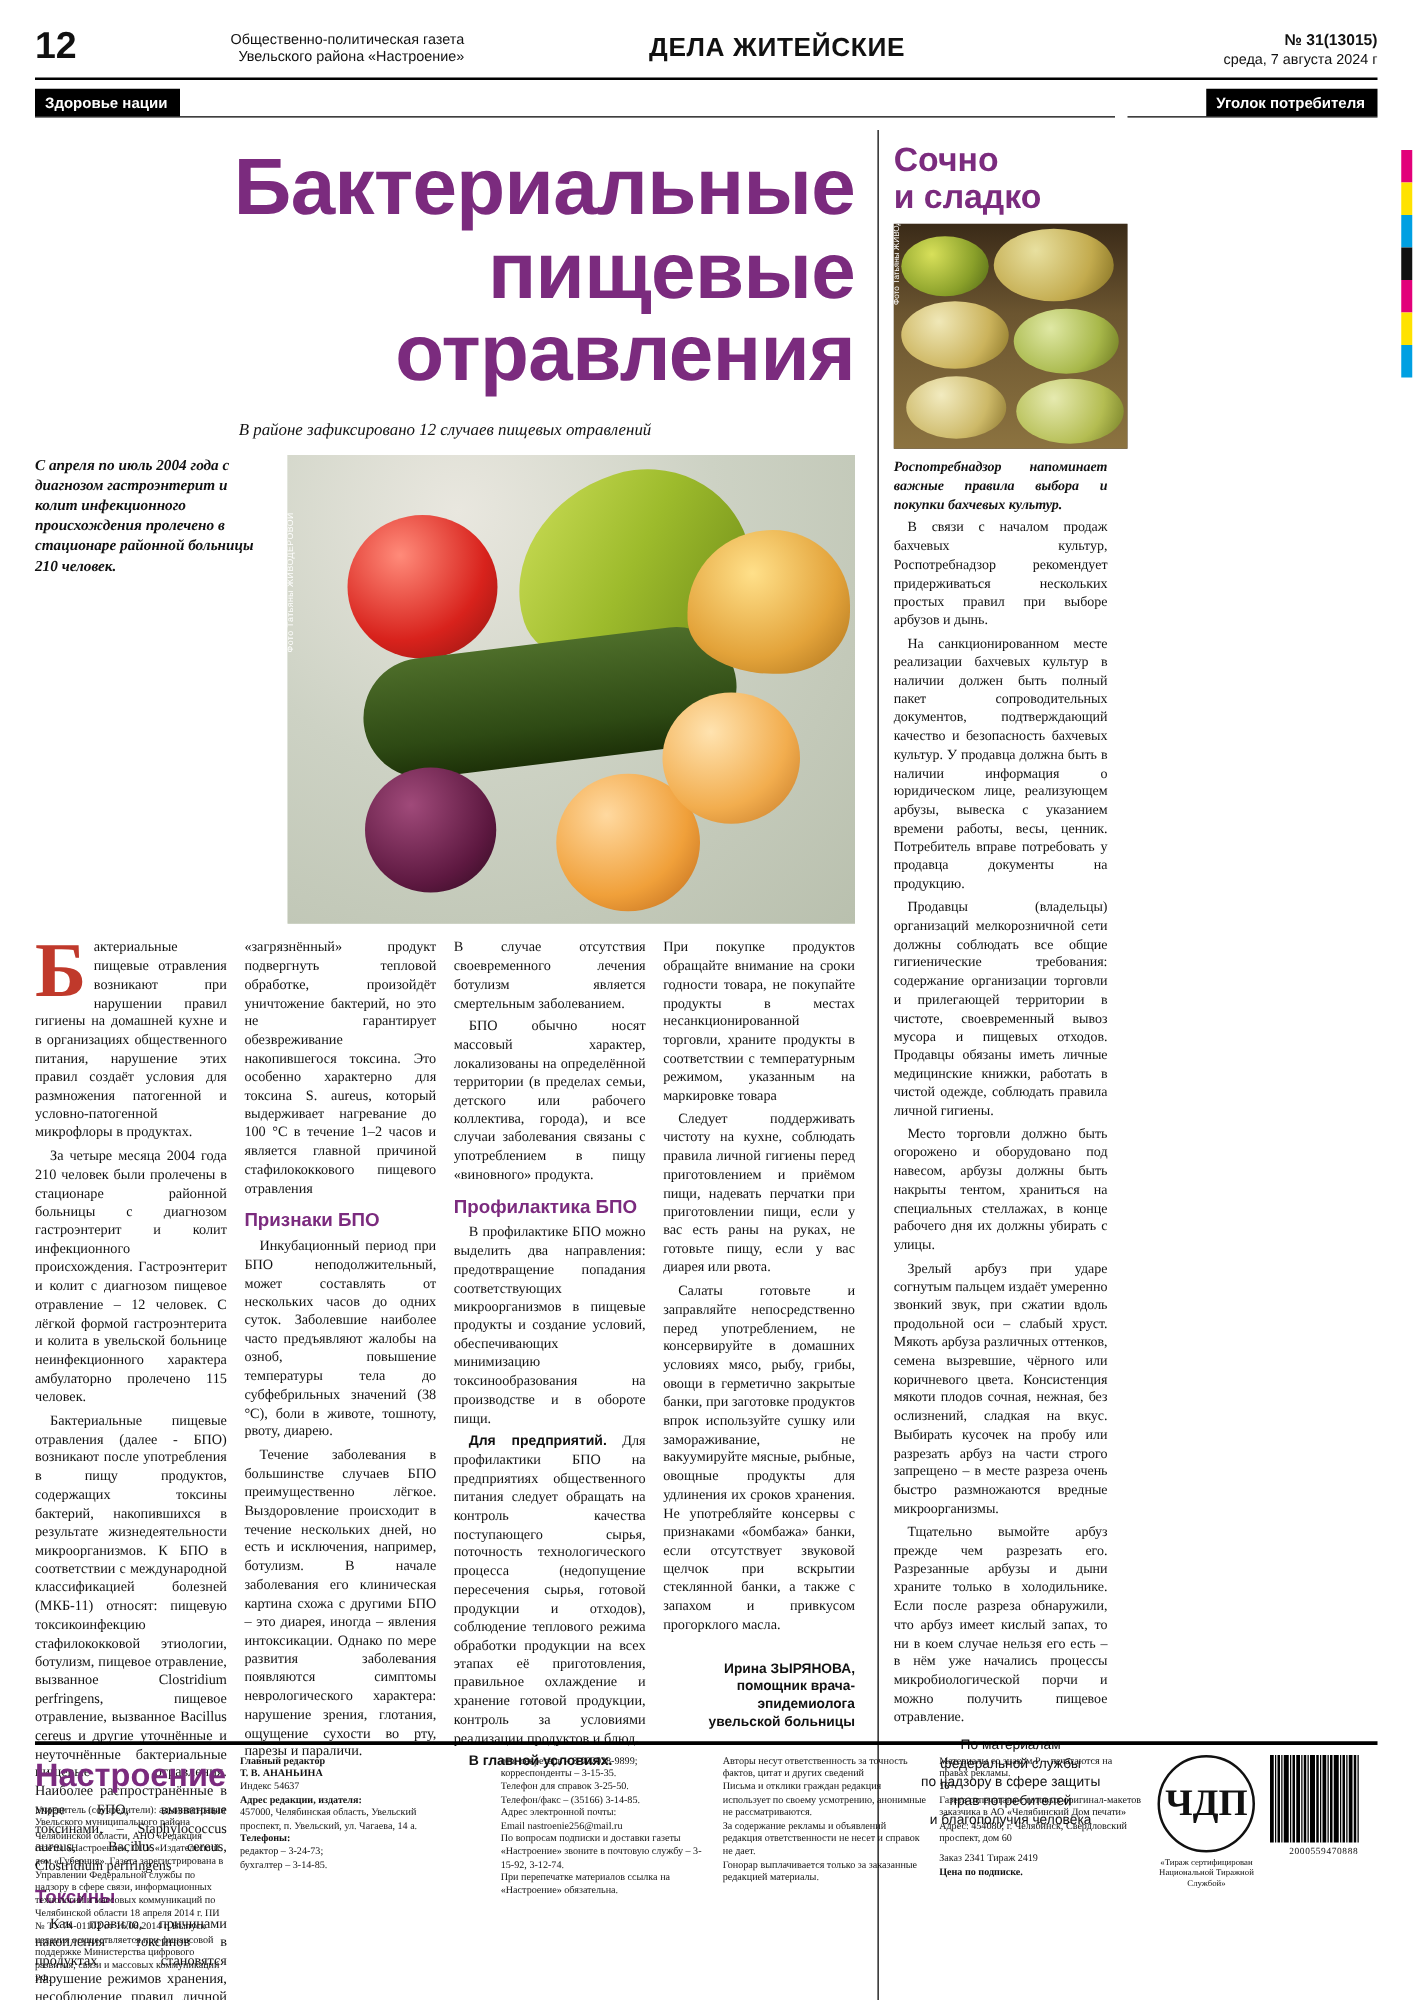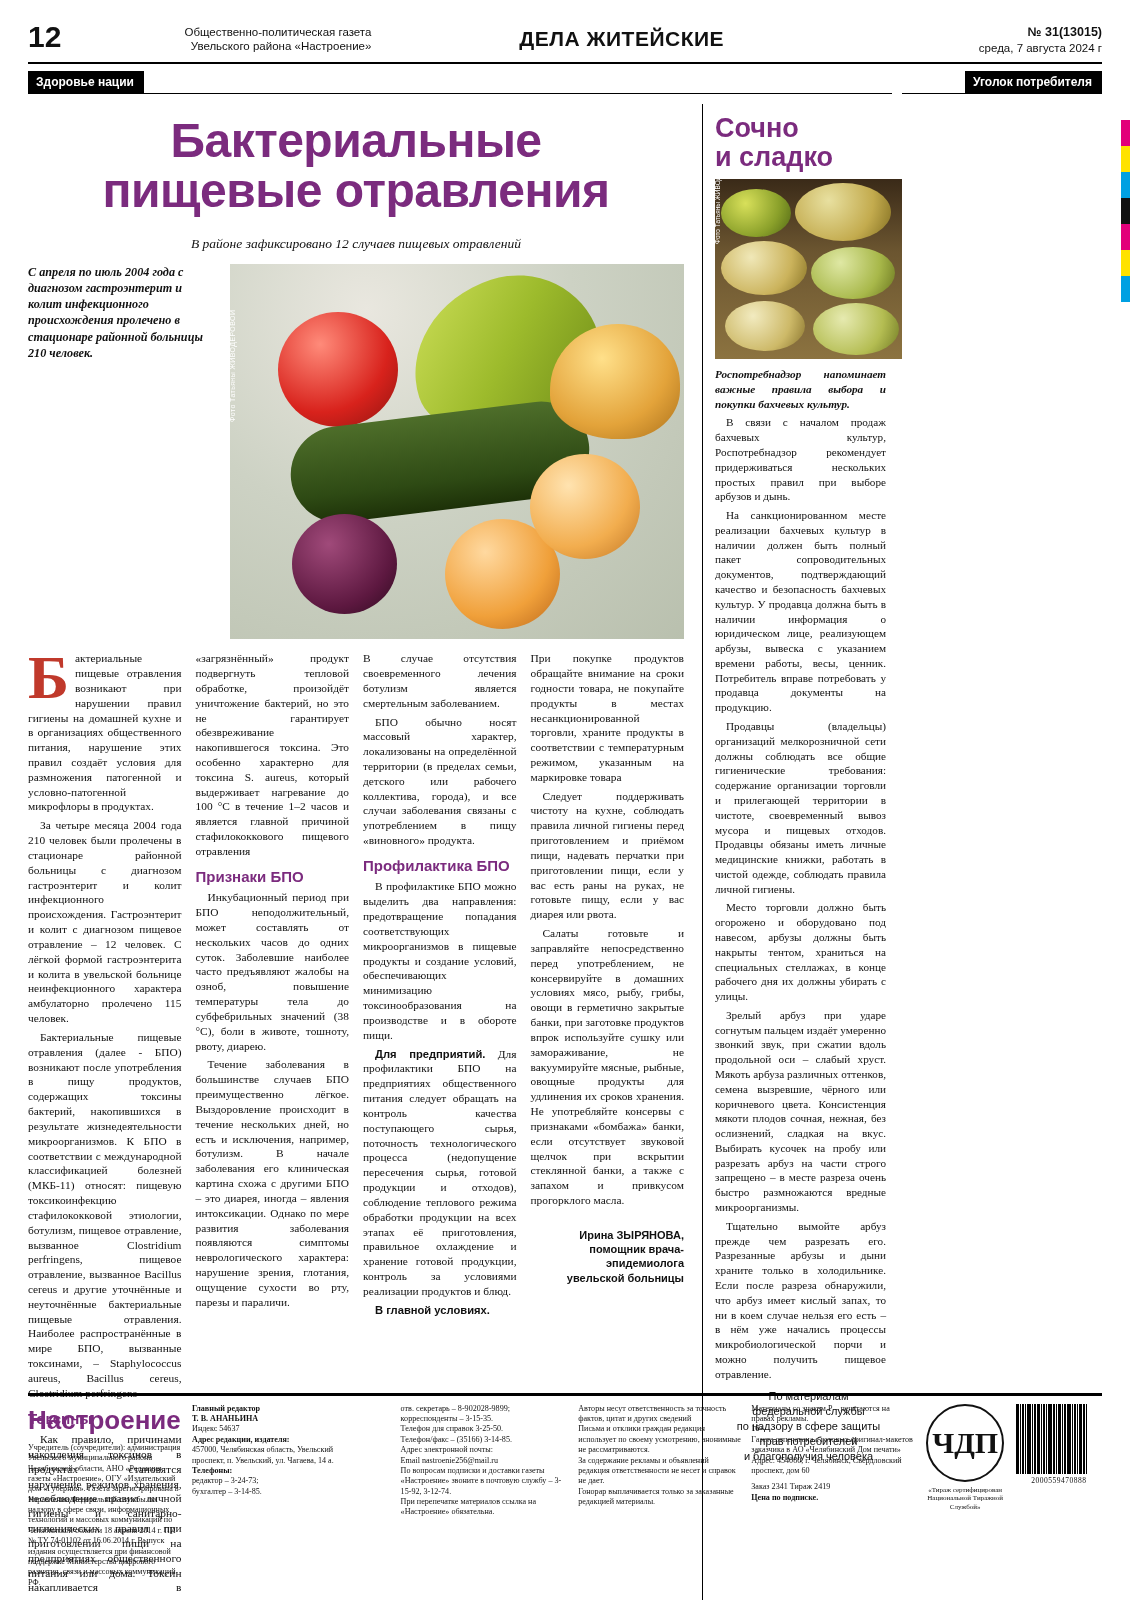--- a/index.html
+++ b/index.html
@@ -68,22 +68,22 @@
   .main-col { width:670px; padding-right:14px; }
   .rail {
     width:200px; padding-left:12px;
     border-left:1px solid #000;
     margin-left:4px;
   }
 
   
   .headline {
     font-family:"Liberation Sans", sans-serif;
-    font-weight:bold; font-size:48px; line-height:1.04;
-    text-align:center; color:#7b2b7e; margin:12px 0 0 0;
+    font-weight:bold; font-size:64px; line-height:1.04;
+    text-align:right; color:#7b2b7e; margin:12px 0 0 0;
     letter-spacing:-0.5px;
   }
   .headline .l2 { display:block; }
   .deck {
     text-align:center; font-style:italic;
     font-size:13.5px; margin:20px 0 12px 0;
     font-family:"Liberation Serif", serif;
   }
 
   

